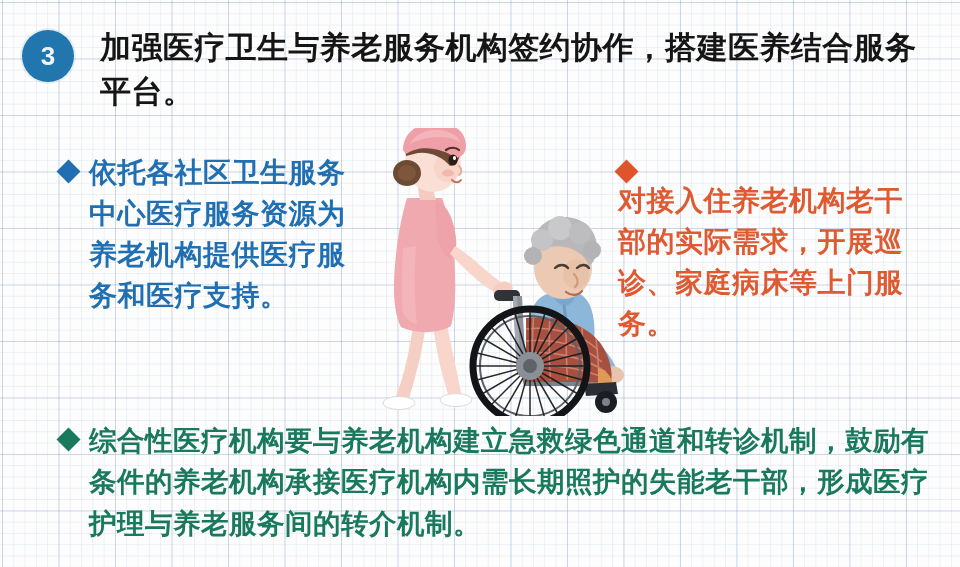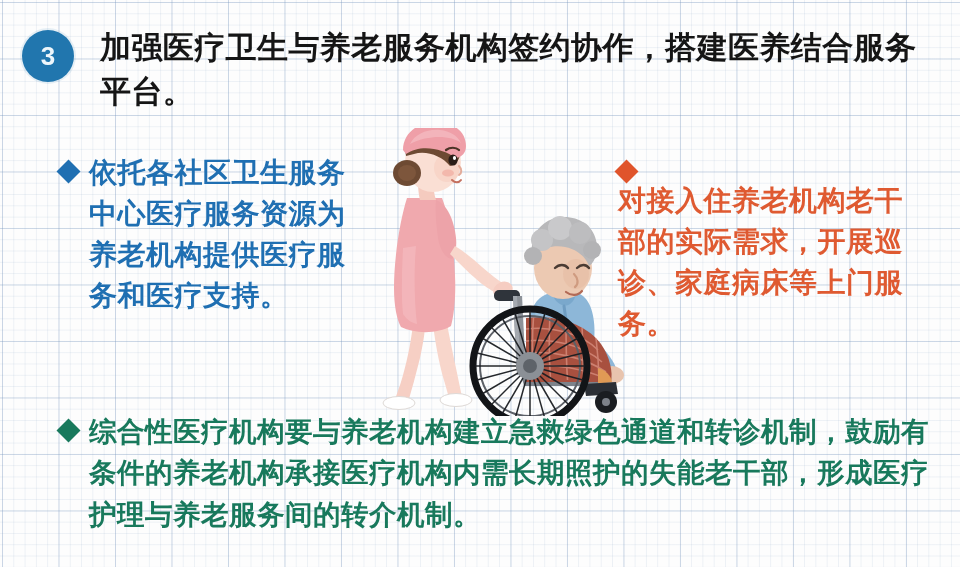--- a/index.html
+++ b/index.html
@@ -88,21 +88,21 @@
     font-weight: bold;
     line-height: 1.47;
     letter-spacing: 0.5px;
   }
   .bullet-text.blue   { color: #1f6fb2; }
   .bullet-text.orange { color: #df5a31; }
   .bullet-text.green  { color: #18795c; }
 
   #block-left  { left: 60px;  top: 152px; width: 290px; }
   #block-right { left: 618px; top: 152px; width: 300px; flex-direction: column; }
-  #block-bottom{ left: 60px;  top: 411px; width: 880px; }
+  #block-bottom{ left: 60px;  top: 420px; width: 880px; }
   #block-bottom .bullet-text { font-size: 27.5px; line-height: 1.5; }
 
   
   #illustration {
     position: absolute;
     left: 370px;
     top: 128px;
     width: 254px;
     height: 288px;
   }

